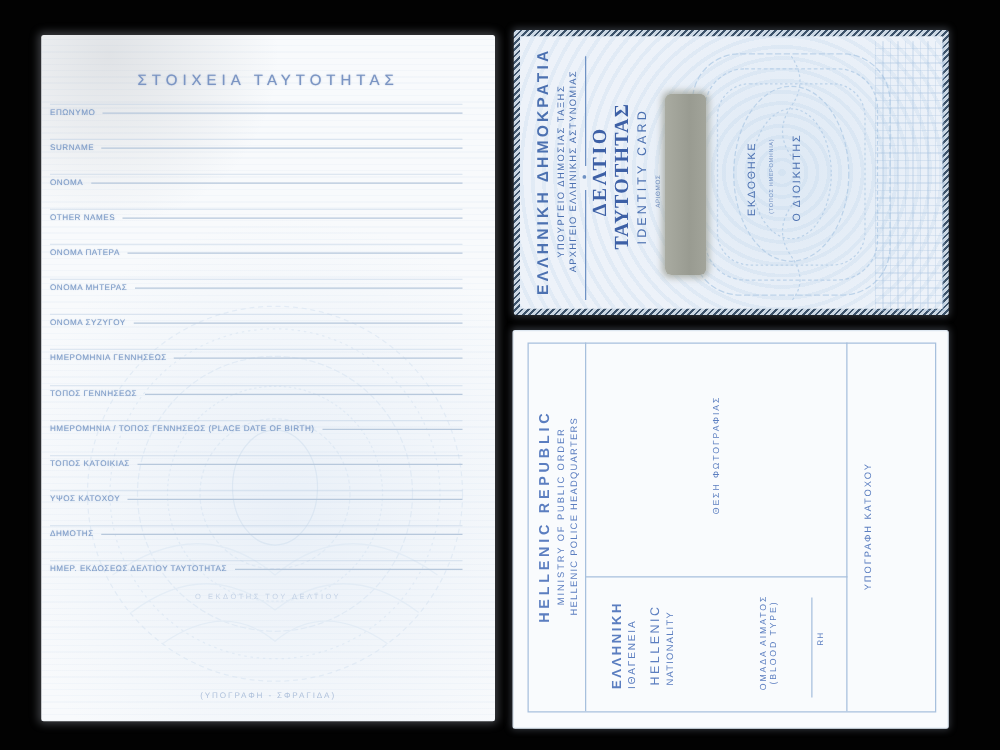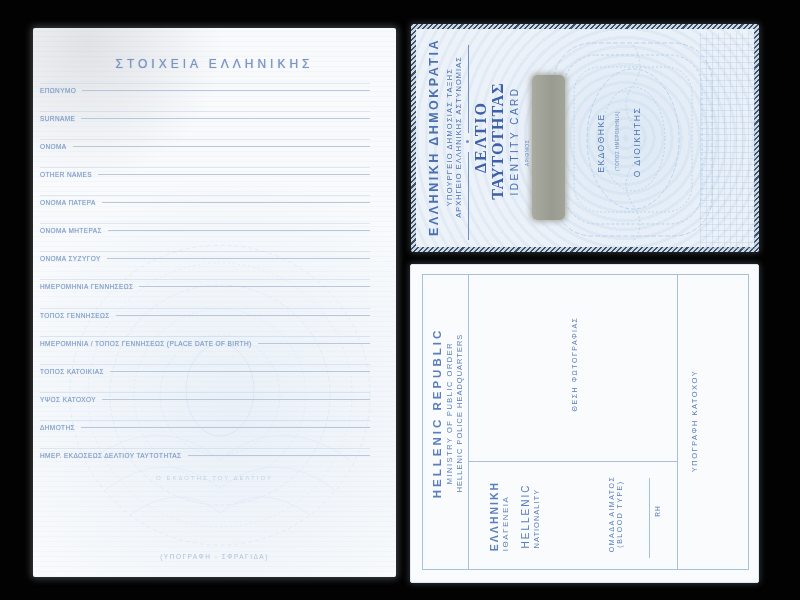--- a/index.html
+++ b/index.html
@@ -65,21 +65,21 @@
         <circle cx="170" cy="165" r="110" stroke-dasharray="5 2"></circle>
         <circle cx="170" cy="165" r="86" stroke-dasharray="2 2"></circle>
         <circle cx="170" cy="165" r="60" stroke-dasharray="3 2"></circle>
         <path d="M40 230 Q110 180 170 230 Q230 180 300 230" stroke="#dbe7f3"></path>
         <path d="M55 260 Q115 215 170 258 Q225 215 285 260" stroke="#dbe7f3"></path>
         <path d="M80 285 Q130 250 170 283 Q210 250 260 285" stroke="#dbe7f3"></path>
         <ellipse cx="170" cy="160" rx="34" ry="46" stroke="#d0dfee"></ellipse>
       </g>
     </svg>
 
-    <div id="page-title" class="abs">ΣΤΟΙΧΕΙΑ ΕΛΛΗΝΙΚΗΣ</div>
+    <div id="page-title" class="abs">ΣΤΟΙΧΕΙΑ ΤΑΥΤΟΤΗΤΑΣ</div>
 
     <div id="field-rows">
         <div class="field-row abs" style="top: 59px;">
           <span class="field-label">ΕΠΩΝΥΜΟ</span>
           <span class="field-line"></span>
         </div>
         <div class="field-row abs" style="top: 87.07px;">
           <span class="field-label">SURNAME</span>
           <span class="field-line"></span>
         </div>

